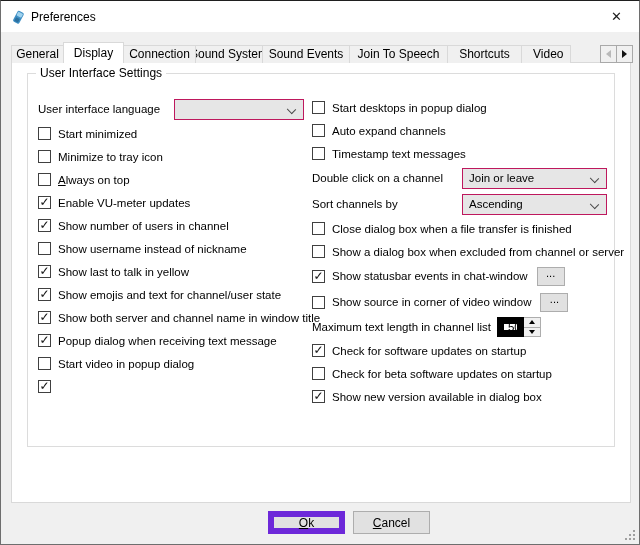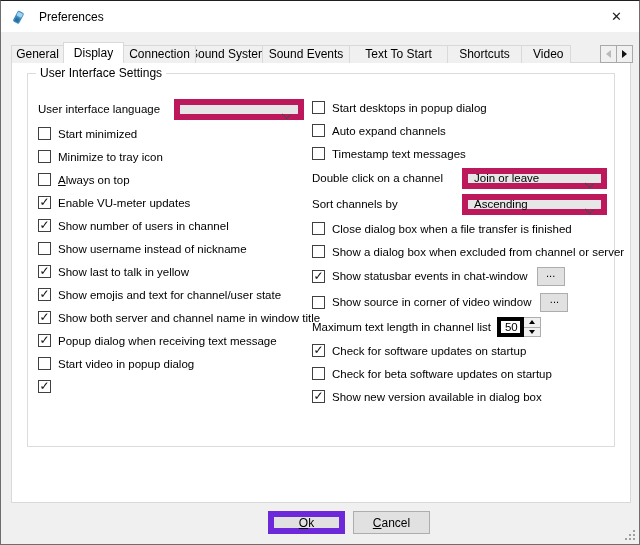--- a/index.html
+++ b/index.html
@@ -16,21 +16,21 @@
     border-top-color: #1f1f1f;
     overflow: hidden;
     font-size: 12px; color: #000;
   }
   
   .titlebar {
     position: absolute; top: 0; left: 0; right: 0; height: 31px;
     background: #ffffff; display: flex; align-items: center;
   }
   .app-icon { margin-left: 9px; width: 17px; height: 17px; flex: 0 0 auto; }
-  .title-text { margin-left: 12px; font-size: 12px; color: #000; }
+  .title-text { margin-left: 4px; font-size: 12px; color: #000; }
   .close-btn {
     position: absolute; right: 0; top: 0; width: 45px; height: 31px;
     display: flex; align-items: center; justify-content: center;
     font-size: 13px; color: #1a1a1a; cursor: default;
   }
   
   .tabs {
     position: absolute; left: 10px; top: 41px; height: 21px;
     display: flex; align-items: flex-end; z-index: 2;
   }
@@ -78,39 +78,39 @@
   .row.spinrow { height: 24px; }
   
   .cb {
     width: 13px; height: 13px; background: #fff; border: 1px solid #404040;
     margin-right: 7px; flex: 0 0 auto;
     display: flex; align-items: center; justify-content: center;
     font-size: 12px; line-height: 11px; color: #111; overflow: hidden;
   }
   .u { text-decoration: underline; }
   .combo {
-    height: 21px; background: #e6e6e6; border: 6px solid #be185d;
+    height: 21px; background: #e6e6e6; border: 1px solid #be185d;
     position: relative; display: flex; align-items: center;
     padding: 0 20px 0 6px; font-size: 11.5px;
   }
   .chevron {
     position: absolute; right: 8px; top: 7px; width: 7px; height: 7px;
     border-right: 1.4px solid #4a4a4a; border-bottom: 1.4px solid #4a4a4a;
     transform: rotate(45deg) scale(1,0.9); margin-top: -1px;
   }
   .ctl-label { display: inline-block; }
   .dots-btn {
     margin-left: 9px; width: 28px; height: 19px; background: #e1e1e1;
     border: 1px solid #adadad; font-size: 11px; line-height: 10px;
     display: flex; align-items: flex-start; justify-content: center;
     font-family: "Liberation Sans", sans-serif;
   }
   .spinbox { display: flex; margin-left: 6px; }
   .spin-field {
-    width: 27px; height: 20px; background: #fff; border: 4px solid #000000;
+    width: 27px; height: 20px; background: #fff; border: 7px solid #000000;
     display: flex; align-items: center; padding-left: 4px; font-size: 11.5px;
   }
   .spin-btns { width: 17px; height: 20px; border: 1px solid #adadad; border-left: none; display: flex; flex-direction: column; background: #f0f0f0; }
   .spin-up, .spin-down { flex: 1; display: flex; align-items: center; justify-content: center; }
   .spin-up   { border-bottom: 1px solid #adadad; }
   .tri-up    { width:0; height:0; border-left:3px solid transparent; border-right:3px solid transparent; border-bottom:4px solid #000; }
   .tri-down  { width:0; height:0; border-left:3px solid transparent; border-right:3px solid transparent; border-top:4px solid #000; }
   
   .btn {
     position: absolute; top: 510px; width: 77px; height: 23px;
@@ -138,21 +138,21 @@
     <span class="title-text">Preferences</span>
     <span class="close-btn">✕</span>
   </div>
 
   <div class="tabs">
     <div class="tab" style="width:53px">General</div>
     <div class="tab active" style="width:61px">Display</div>
     <div class="tab" style="width:73px">Connection</div>
     <div class="tab" style="width:68px">Sound System</div>
     <div class="tab" style="width:88px">Sound Events</div>
-    <div class="tab" style="width:99px">Text To Start</div>
+    <div class="tab" style="width:99px">Join To Speech</div>
     <div class="tab" style="width:75px">Shortcuts</div>
     <div class="tab" style="width:50px; justify-content:flex-start; padding-left:11px">Video</div>
   </div>
   <div class="tab-scroller">
     <span class="scroll-btn">
         <span class="arrow-left"></span>
       </span>
     <span class="scroll-btn">
         <span class="arrow-right"></span>
       </span>

